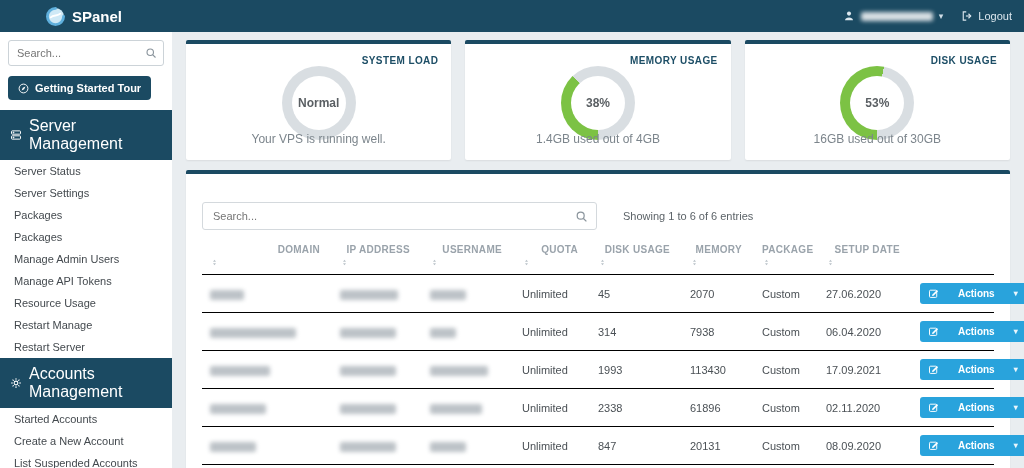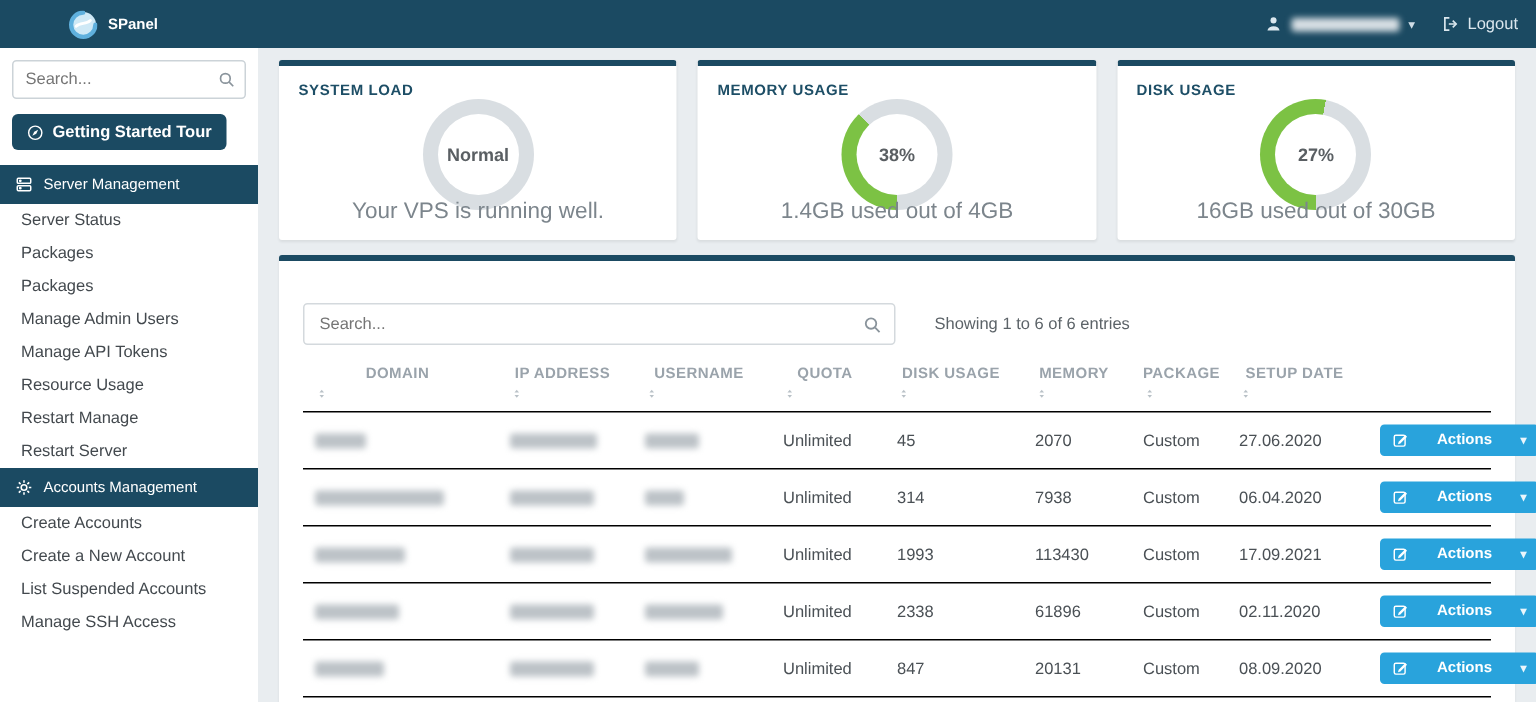--- a/index.html
+++ b/index.html
@@ -2,62 +2,62 @@
 <html><head>
 <meta charset="utf-8">
 <style>
   * { box-sizing: border-box; margin: 0; padding: 0; }
   html,body { width:1024px; height:468px; overflow:hidden; }
   body { font-family:"Liberation Sans", sans-serif; background:#e9edf0; position:relative; font-size:11px; color:#3a3f44; }
 
   
   .topbar { position:absolute; top:0; left:0; width:1024px; height:32px; background:#1b4a62;
             display:flex; align-items:center; justify-content:space-between; padding:0 12px; z-index:5; }
-  .brand { display:flex; align-items:center; gap:7px; color:#fff; font-size:10px; font-weight:bold; cursor:pointer;padding-left:34px; }
+  .brand { display:flex; align-items:center; gap:7px; color:#fff; font-size:15px; font-weight:bold; cursor:pointer;padding-left:34px; }
   .topbar-right { display:flex; align-items:center; gap:18px; color:#dbe7ee; font-size:11px; }
   .user-menu { display:flex; align-items:center; gap:6px; cursor:pointer; }
   .caret { font-size:9px; color:#cfdde6; }
   .logout { display:flex; align-items:center; gap:5px; cursor:pointer; }
 
   
   .sidebar { position:absolute; top:32px; left:0; width:172px; height:436px; background:#ffffff; overflow:hidden; }
   .side-search { margin:8px; position:relative; }
   .side-search input { width:156px; height:26px; border:1px solid #ccd3d8; border-radius:3px; padding:0 24px 0 8px;
                        font-size:11px; color:#555; font-family:"Liberation Sans", sans-serif; outline:none; }
   .side-search .ic { position:absolute; right:7px; top:7px; color:#8a949c; }
   .tour-btn { margin:2px 8px 10px; display:inline-flex; align-items:center; gap:6px; background:#1b4a62; color:#fff;
               font-size:11px; font-weight:bold; border:none; border-radius:4px; padding:6px 10px; cursor:pointer;
               font-family:"Liberation Sans", sans-serif; }
-  .side-section { background:#1b4a62; color:#fff; font-size:10px; display:flex; align-items:center; gap:7px;
+  .side-section { background:#1b4a62; color:#fff; font-size:16px; display:flex; align-items:center; gap:7px;
                   padding:7px 10px; cursor:pointer; }
   .side-item { font-size:11px; color:#43494e; padding:5px 14px; cursor:pointer; }
 
   
   .main { position:absolute; top:32px; left:172px; width:852px; height:436px; overflow:hidden; }
   .cards { display:flex; gap:14px; padding:8px 14px 0; }
   .card { flex:1; background:#fff; border-top:4px solid #1b4a62; border-radius:2px; height:120px;
           box-shadow:0 1px 2px rgba(0,0,0,.07); overflow:visible; }
-  .card-title { font-size:10px; font-weight:bold; color:#1d4e66; letter-spacing:.4px; padding:11px 13px 0; }
+  .card-title { font-size:10px; font-weight:bold; color:#1d4e66; letter-spacing:.4px; padding:11px 13px 0;text-align:right; }
   .donut { width:74px; height:74px; border-radius:50%; margin:0 auto; position:relative; }
   .donut::after { content:""; position:absolute; left:10px; top:10px; width:54px; height:54px; border-radius:50%; background:#fff; }
   .donut-center { position:absolute; left:0; top:0; width:74px; height:74px; display:flex; align-items:center;
                   justify-content:center; font-size:12px; font-weight:bold; color:#5a5f63; z-index:1; }
-  .card-sub { text-align:center; font-size:15px; color:#7c858c; margin-top:-8px; position:relative; z-index:2; }
+  .card-sub { text-align:center; font-size:12px; color:#7c858c; margin-top:-8px; position:relative; z-index:2; }
 
   .table-card { margin:10px 14px 0; background:#fff; border-top:4px solid #1b4a62; border-radius:2px;
                 box-shadow:0 1px 2px rgba(0,0,0,.07); padding:28px 16px 16px; height:600px; }
   .table-toolbar { display:flex; align-items:center; }
   .tbl-search { position:relative; }
   .tbl-search input { width:395px; height:28px; border:1px solid #d4d9dd; border-radius:3px; padding:0 28px 0 10px;
                       font-size:11px; color:#555; font-family:"Liberation Sans", sans-serif; outline:none; }
   .tbl-search .ic { position:absolute; right:9px; top:8px; color:#8a949c; }
   .showing { margin-left:26px; color:#5c6368; font-size:11px; }
 
   table { width:100%; border-collapse:collapse; table-layout:fixed; margin-top:8px; }
-  th { text-align:center; font-size:10px; color:#9aa3ab; font-weight:bold; letter-spacing:.3px; padding:6px 8px;
+  th { text-align:right; font-size:10px; color:#9aa3ab; font-weight:bold; letter-spacing:.3px; padding:6px 8px;
        white-space:nowrap; cursor:pointer; }
   th .sort { color:#b9c1c7; margin-left:4px; vertical-align:-2px; cursor:pointer; }
   td { padding:8px 8px; font-size:11px; color:#4a5055; border-top:1px solid #000000; white-space:nowrap; }
   col.c-domain{width:130px} col.c-ip{width:90px} col.c-user{width:92px} col.c-quota{width:76px}
   col.c-disk{width:92px} col.c-inodes{width:72px} col.c-pkg{width:64px} col.c-date{width:94px} col.c-act{width:82px}
 
   .blur { display:inline-block; height:10px; border-radius:2px; background:#bcc2c7; filter:blur(2px); vertical-align:middle; }
   .user-blur { width:72px; height:9px; background:#d8dfe4; filter:blur(2px); display:inline-block; border-radius:2px; }
 
   .actions-btn { background:#29a3dc; color:#fff; border:none; border-radius:3px; font-size:10px;
@@ -130,37 +130,38 @@
           <svg width="12" height="12" viewBox="0 0 16 16" fill="none" stroke="currentColor" stroke-width="1.3">
             <rect x="2" y="2.5" width="12" height="4.4" rx="1"></rect>
             <rect x="2" y="9.1" width="12" height="4.4" rx="1"></rect>
             <circle cx="4.7" cy="4.7" r=".6" fill="currentColor"></circle>
             <circle cx="4.7" cy="11.3" r=".6" fill="currentColor"></circle>
           </svg>
         </span>
         <span>Server Management</span>
       </div>
       <div class="side-item">Server Status</div>
+      <div class="side-item">Server Settings</div>
       <div class="side-item">Packages</div>
       <div class="side-item">Packages</div>
       <div class="side-item">Manage Admin Users</div>
       <div class="side-item">Manage API Tokens</div>
       <div class="side-item">Resource Usage</div>
       <div class="side-item">Restart Manage</div>
       <div class="side-item">Restart Server</div>
       <div class="side-section">
         <span class="ic">
           <svg width="12" height="12" viewBox="0 0 16 16" fill="none" stroke="currentColor" stroke-width="1.4">
             <circle cx="8" cy="8" r="2.5"></circle>
             <path d="M8 1.5v2.2M8 12.3v2.2M1.5 8h2.2M12.3 8h2.2M3.4 3.4l1.6 1.6M11 11l1.6 1.6M12.6 3.4L11 5M5 11l-1.6 1.6"></path>
           </svg>
         </span>
         <span>Accounts Management</span>
       </div>
-      <div class="side-item">Create Accounts</div>
+      <div class="side-item">Started Accounts</div>
       <div class="side-item">Create a New Account</div>
       <div class="side-item">List Suspended Accounts</div>
       <div class="side-item">Manage SSH Access</div>
     </nav>
 </aside>
 
 <main class="main">
   <div class="cards" id="cards">
       <div class="card">
         <div class="card-title">SYSTEM LOAD</div>
@@ -172,21 +173,21 @@
       <div class="card">
         <div class="card-title">MEMORY USAGE</div>
         <div class="donut" style="background: conic-gradient(from 180deg, rgb(124, 194, 68) 0%, rgb(124, 194, 68) 38%, rgb(217, 222, 226) 38%, rgb(217, 222, 226) 100%);">
           <div class="donut-center">38%</div>
         </div>
         <div class="card-sub">1.4GB used out of 4GB</div>
       </div>
       <div class="card">
         <div class="card-title">DISK USAGE</div>
         <div class="donut" style="background: conic-gradient(from 180deg, rgb(124, 194, 68) 0%, rgb(124, 194, 68) 53%, rgb(217, 222, 226) 53%, rgb(217, 222, 226) 100%);">
-          <div class="donut-center">27%</div>
+          <div class="donut-center">53%</div>
         </div>
         <div class="card-sub">16GB used out of 30GB</div>
       </div>
     </div>
 
   <section class="table-card">
     <div class="table-toolbar">
       <div class="tbl-search">
         <input type="text" placeholder="Search..." style="">
         <span class="ic">

